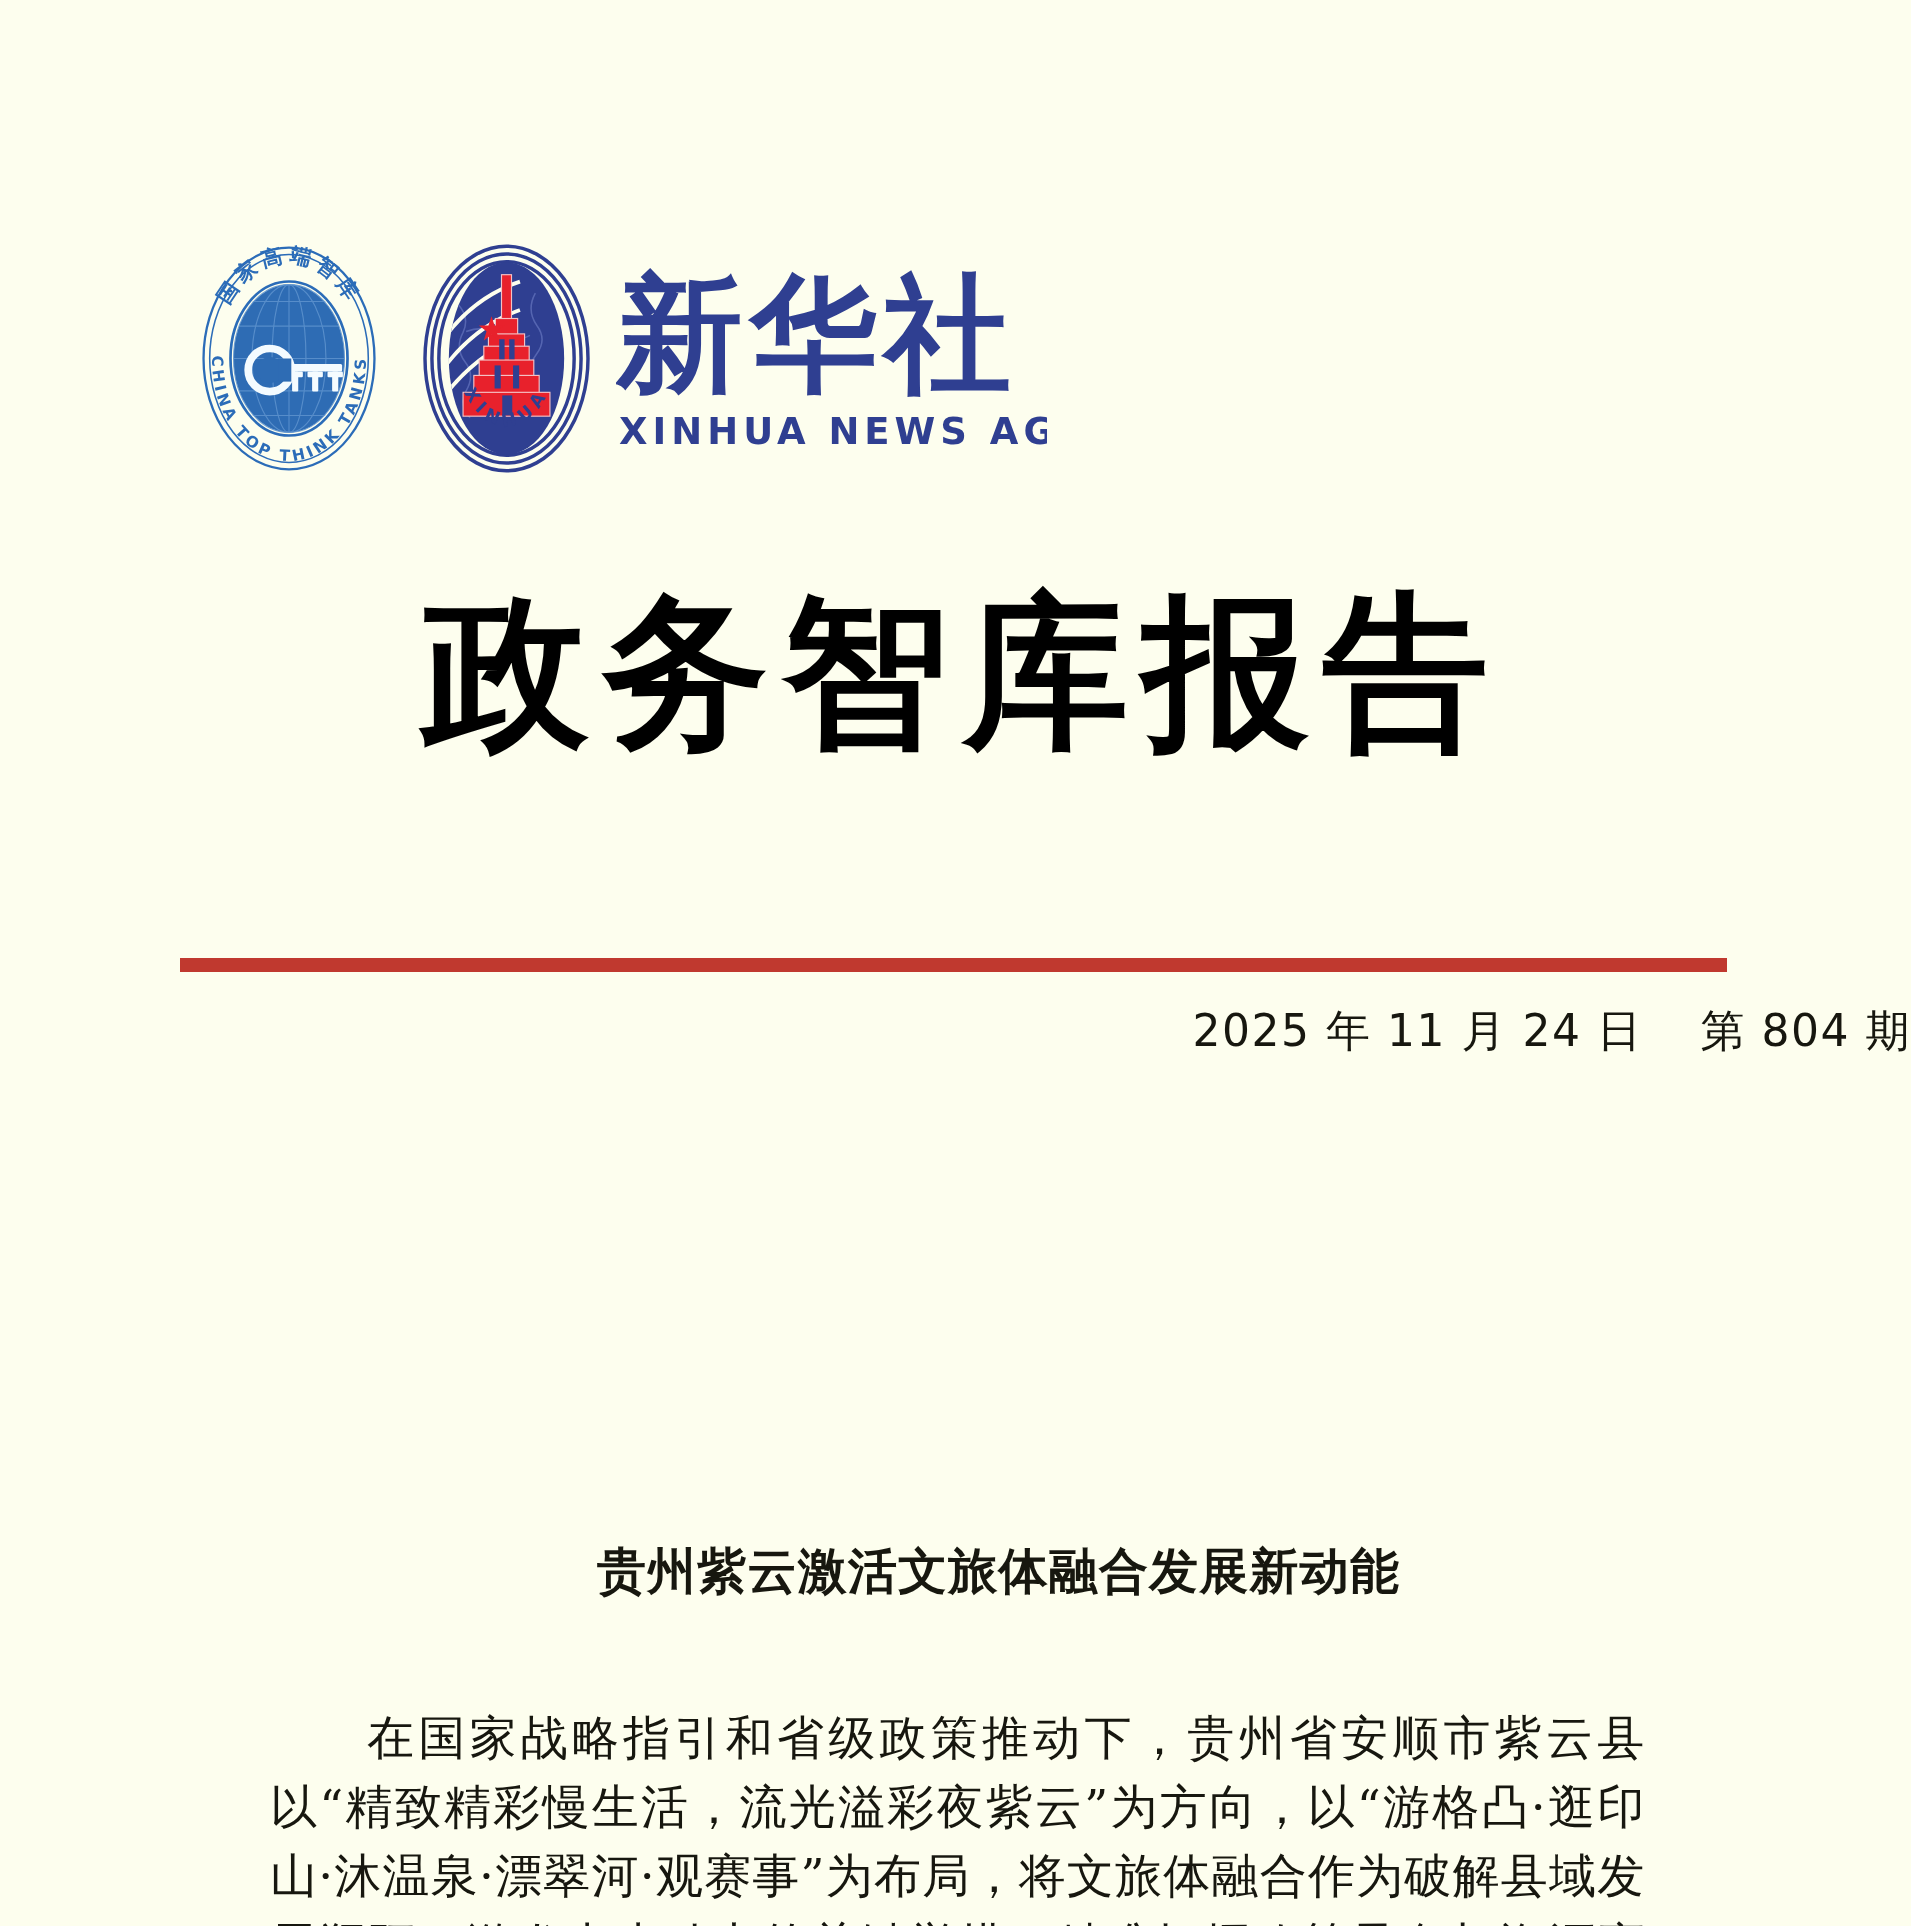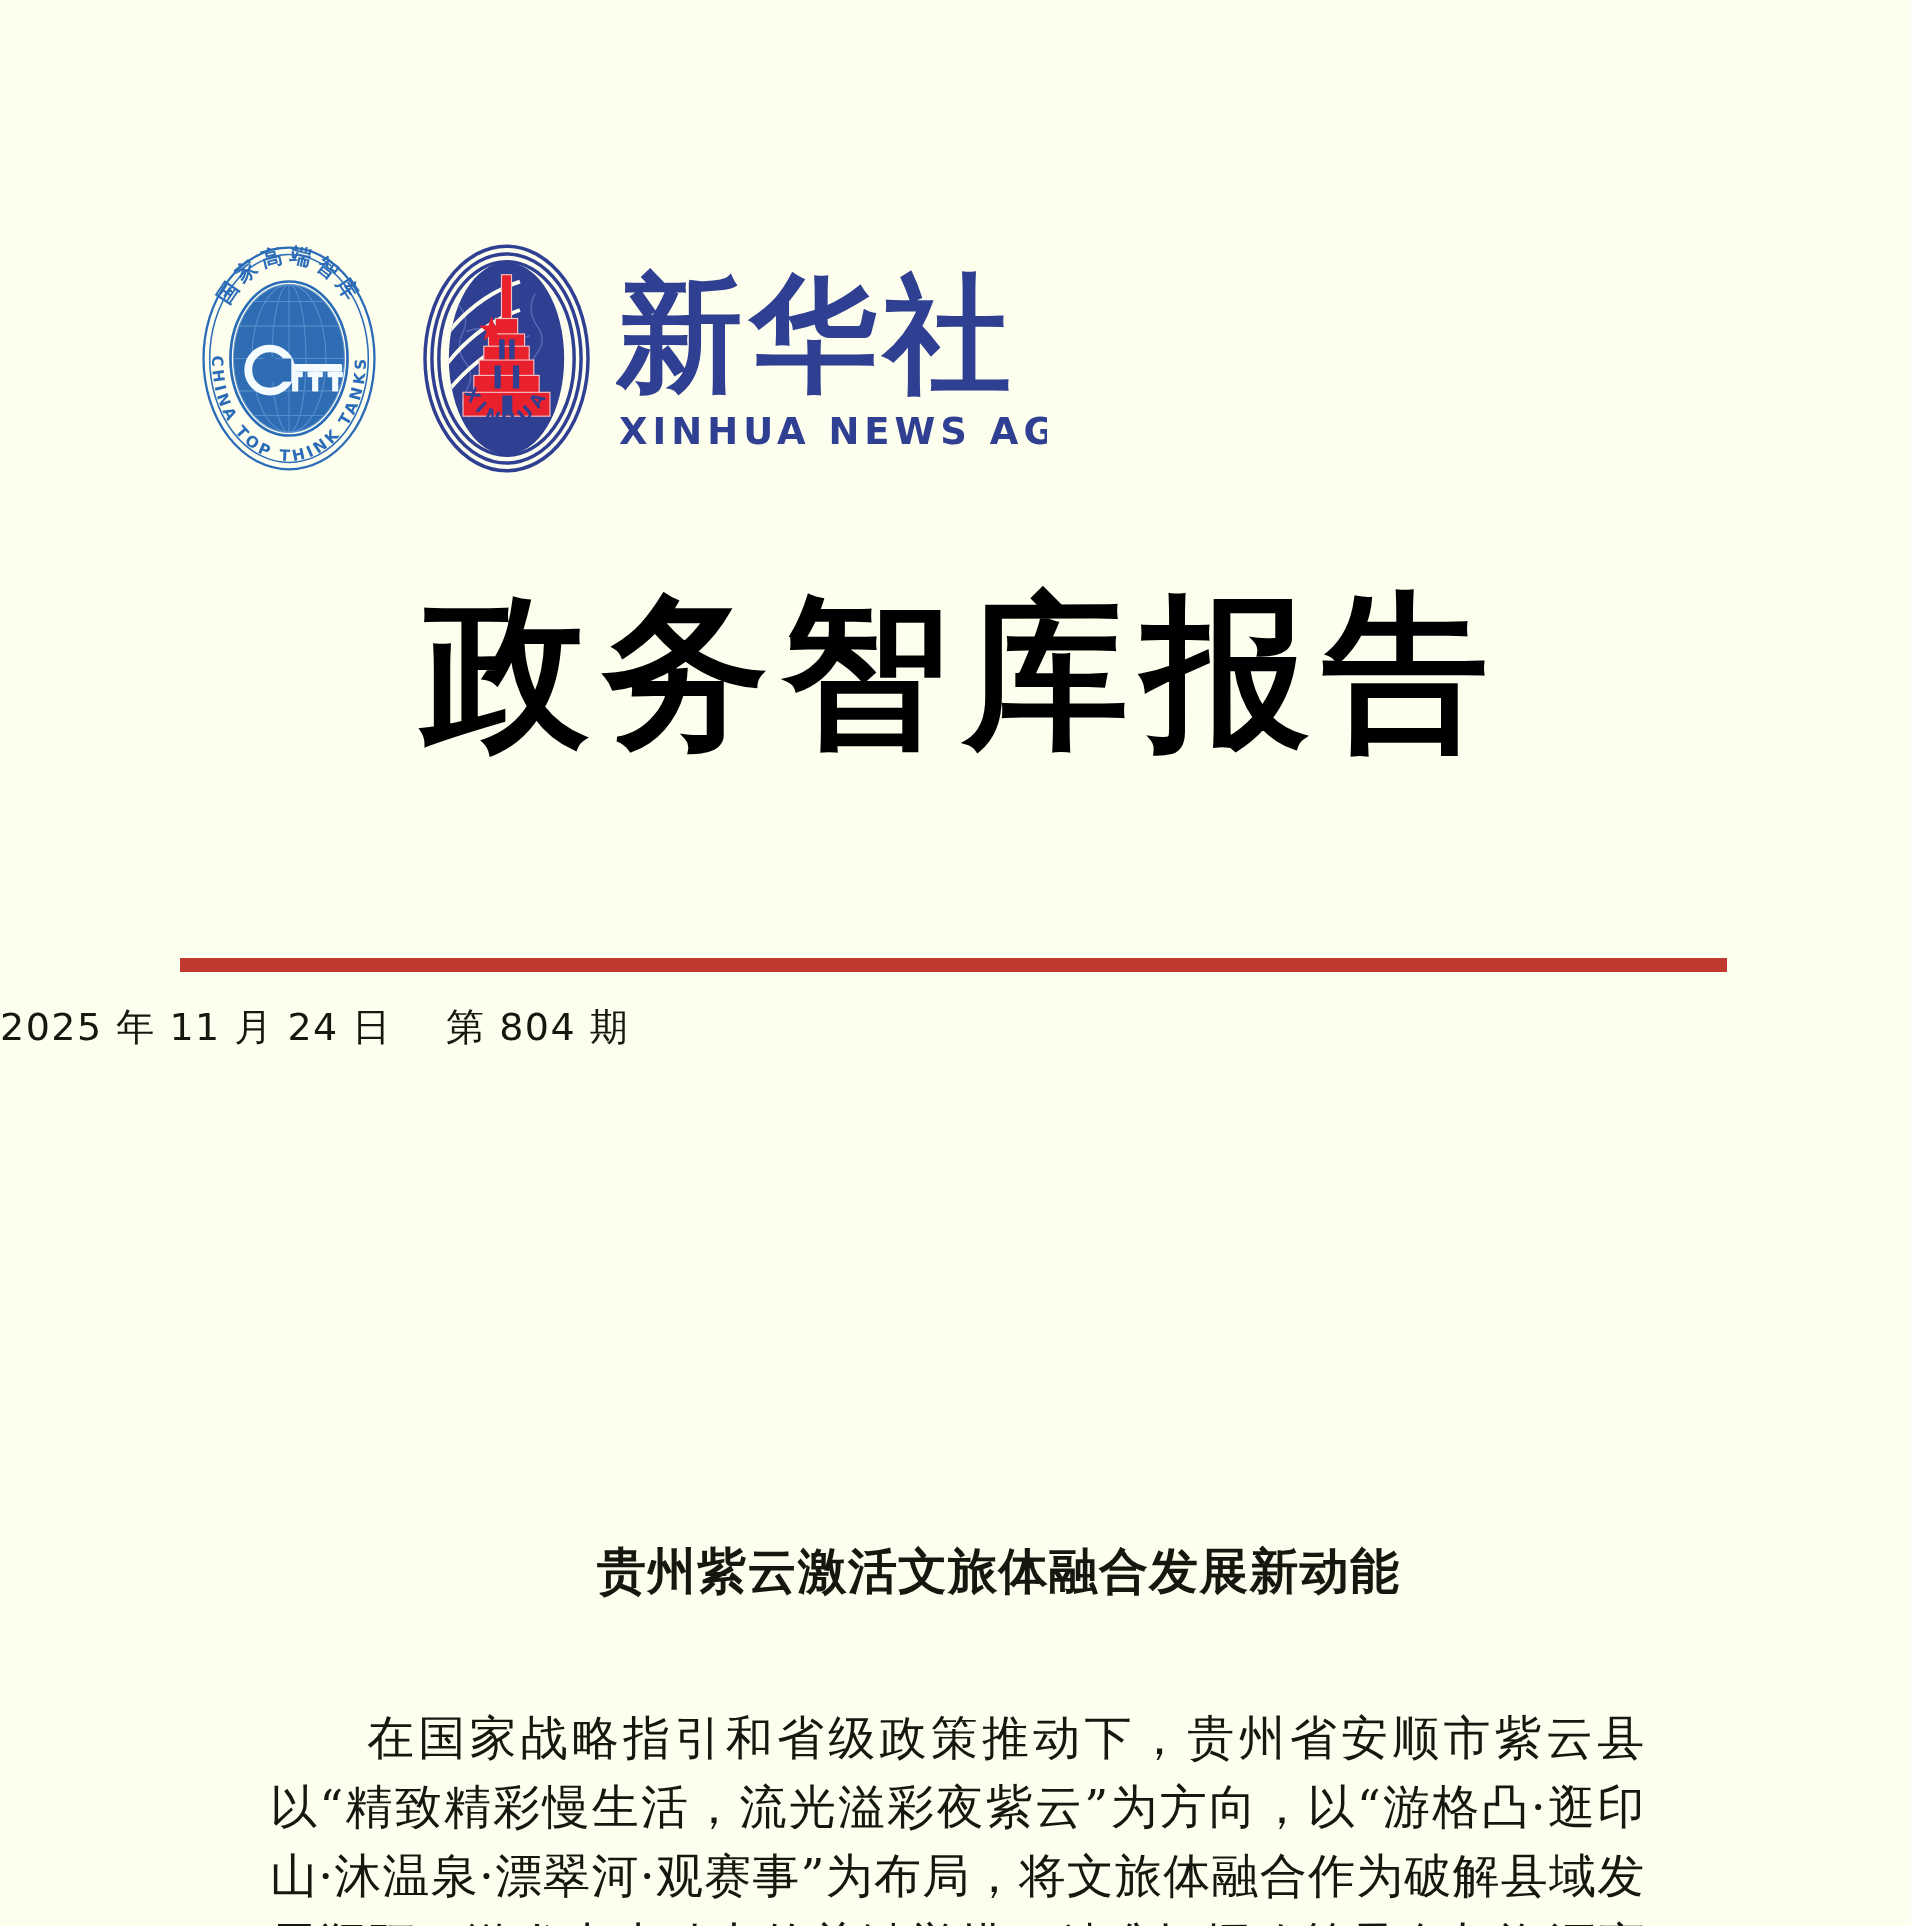--- a/index.html
+++ b/index.html
@@ -80,23 +80,23 @@
     width: 1547px;
     height: 14px;
     background: #c0392f;
   }
 
   .issue-line {
     position: absolute;
     left: 0;
     top: 1002px;
     width: 1911px;
-    text-align: left;
+    text-align: right;
     font-family: "DejaVu Sans", "Liberation Sans", sans-serif;
-    font-size: 38px;
+    font-size: 44px;
     letter-spacing: 1.5px;
     color: #17170f;
     white-space: nowrap;
   }
   .issue-gap { display: inline-block; width: 27px; }
 
   
   .article-headline {
     position: absolute;
     left: 0;

